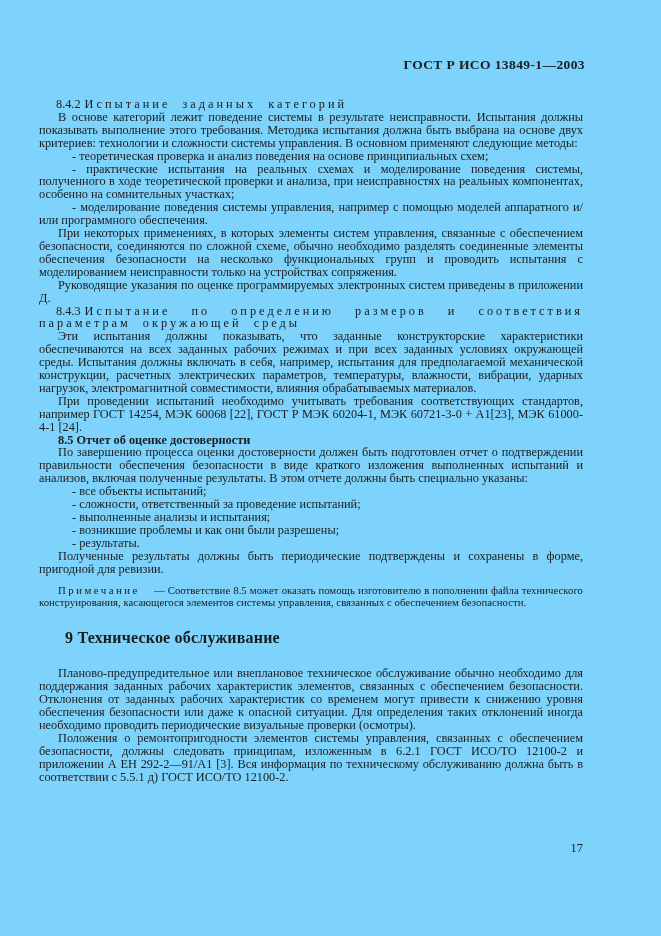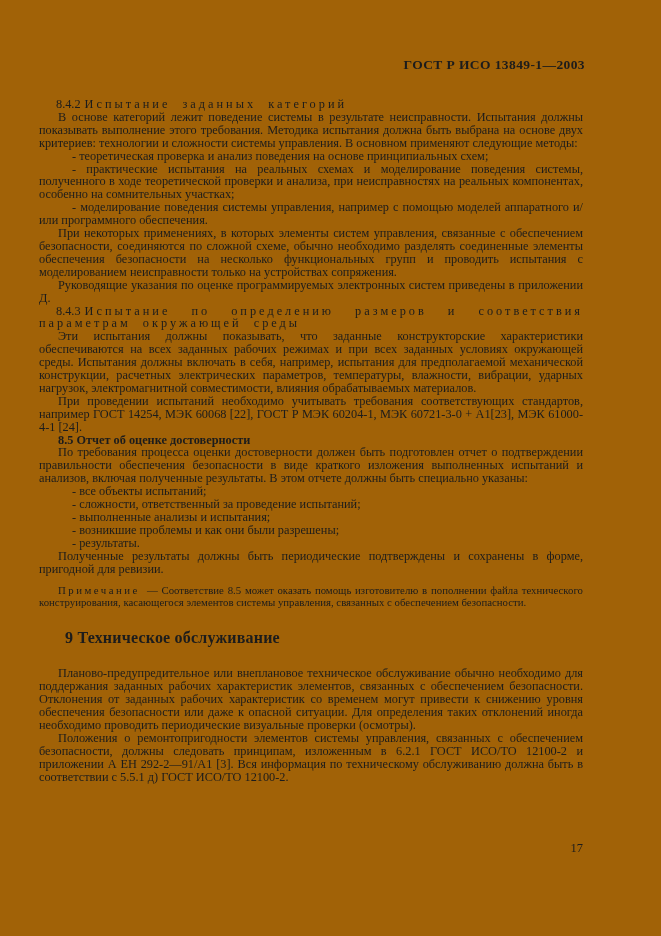--- a/index.html
+++ b/index.html
@@ -4,21 +4,21 @@
 <style>
   html, body {
     margin: 0;
     padding: 0;
     background: #ffffff;
   }
   .page {
     position: relative;
     width: 661px;
     height: 936px;
-    background: #a16207;
+    background: #7dd3fc;
     font-family: "Liberation Serif", "DejaVu Serif", serif;
     color: #1c1c1c;
     overflow: hidden;
     text-decoration: underline;
   }
   .doc-header {
     position: absolute;
     top: 57px;
     right: 76px;
     font-size: 13.5px;
@@ -52,21 +52,21 @@
     text-indent: 19px;
   }
   .note {
     margin: 8px 0 10px 0 !important;
     font-size: 10.8px;
     line-height: 12.5px;
     text-indent: 19px;
   }
   .note .note-label {
     letter-spacing: 2.5px;
-    margin-right: 7px;
+    margin-right: 14px;
   }
   .sec-heading {
     margin: 23px 0 23px 0 !important;
     font-size: 16px;
     font-weight: bold;
     text-indent: 26px;
     letter-spacing: 0.2px;
   }
   .page-number {
     position: absolute;
@@ -97,21 +97,21 @@
     <p class="para">Руководящие указания по оценке программируемых электронных систем приведены в приложении Д.</p>
 
     <p class="h-spaced"><span class="num">8.4.3</span><span class="sp">Испытание по определению размеров и соответствия параметрам окружающей среды</span></p>
 
     <p class="para">Эти испытания должны показывать, что заданные конструкторские характеристики обеспечиваются на всех заданных рабочих режимах и при всех заданных условиях окружающей среды. Испытания должны включать в себя, например, испытания для предполагаемой механической конструкции, расчетных электрических параметров, температуры, влажности, вибрации, ударных нагрузок, электромагнитной совместимости, влияния обрабатываемых материалов.</p>
 
     <p class="para">При проведении испытаний необходимо учитывать требования соответствующих стандартов, например ГОСТ 14254, МЭК 60068 [22], ГОСТ Р МЭК 60204-1, МЭК 60721-3-0 + А1[23], МЭК 61000-4-1 [24].</p>
 
     <p class="h-bold">8.5 Отчет об оценке достоверности</p>
 
-    <p class="para">По требования процесса оценки достоверности должен быть подготовлен отчет о подтверждении правильности обеспечения безопасности в виде краткого изложения выполненных испытаний и анализов, включая полученные результаты. В этом отчете должны быть специально указаны:</p>
+    <p class="para">По завершению процесса оценки достоверности должен быть подготовлен отчет о подтверждении правильности обеспечения безопасности в виде краткого изложения выполненных испытаний и анализов, включая полученные результаты. В этом отчете должны быть специально указаны:</p>
 
     <p class="li">- все объекты испытаний;</p>
     <p class="li">- сложности, ответственный за проведение испытаний;</p>
     <p class="li">- выполненные анализы и испытания;</p>
     <p class="li">- возникшие проблемы и как они были разрешены;</p>
     <p class="li">- результаты.</p>
 
     <p class="para">Полученные результаты должны быть периодические подтверждены и сохранены в форме, пригодной для ревизии.</p>
 
     <p class="note"><span class="note-label">Примечание</span><span>— Соответствие 8.5 может оказать помощь изготовителю в пополнении файла технического конструирования, касающегося элементов системы управления, связанных с обеспечением безопасности.</span></p>

